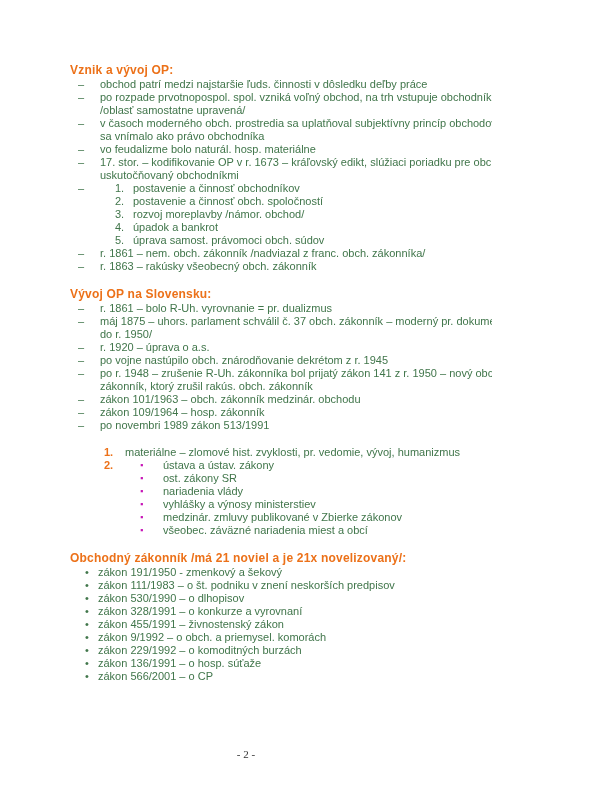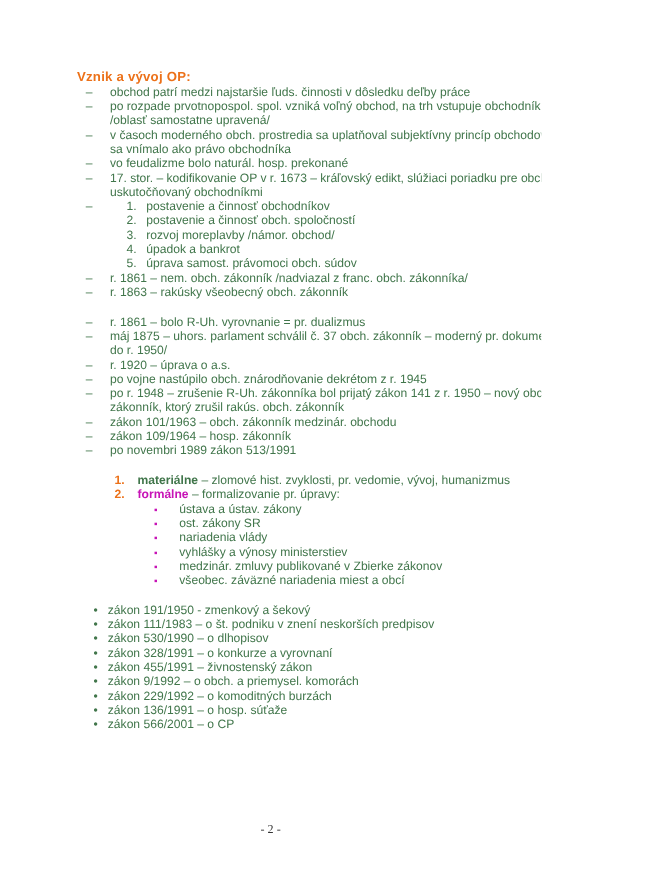--- a/index.html
+++ b/index.html
@@ -39,21 +39,21 @@
   .list.decimal-orange > .item > .marker{width:21px;color:var(--orange);font-weight:bold;}
 
   
   .list.square{margin-left:15px;}
   .list.square > .item > .marker{width:23px;color:var(--magenta);font-size:9px;line-height:13px;}
 
   
   .list.disc{margin-left:15px;}
   .list.disc > .item > .marker{width:13px;}
 
-  .lead{font-weight:bold;}
+  .lead{font-weight:normal;}
   .lead.green-bold{color:var(--green);}
   .lead.magenta-bold{color:var(--magenta);}
 
   .page-footer{
     position:absolute;left:0;right:0;top:748px;text-align:center;
     font-family:"Liberation Serif", serif;font-size:11px;color:#333333;
   }
 </style>
 </head>
 <body>
@@ -77,21 +77,21 @@
           </div>
           <div class="item">
             <span class="marker">–</span>
             <div class="body">
               <div class="line"><span class="rest">v časoch moderného obch. prostredia sa uplatňoval subjektívny princíp obchodovania, OP sa vnímalo ako právo obchodníka</span></div>
             </div>
           </div>
           <div class="item">
             <span class="marker">–</span>
             <div class="body">
-              <div class="line"><span class="rest">vo feudalizme bolo naturál. hosp. prekonané</span></div>
+              <div class="line"><span class="rest">vo feudalizme bolo naturál. hosp. materiálne</span></div>
             </div>
           </div>
           <div class="item">
             <span class="marker">–</span>
             <div class="body">
               <div class="line"><span class="rest">17. stor. – kodifikovanie OP v r. 1673 – kráľovský edikt, slúžiaci poriadku pre obchod uskutočňovaný obchodníkmi</span></div>
             </div>
           </div>
           <div class="item">
             <span class="marker">–</span>
@@ -138,20 +138,21 @@
           </div>
           <div class="item">
             <span class="marker">–</span>
             <div class="body">
               <div class="line"><span class="rest">r. 1863 – rakúsky všeobecný obch. zákonník</span></div>
             </div>
           </div>
         </div>
       </section>
       <section class="section">
+        <div class="heading">Vývoj OP na Slovensku:</div>
         <div class="list dash">
           <div class="item">
             <span class="marker">–</span>
             <div class="body">
               <div class="line"><span class="rest">r. 1861 – bolo R-Uh. vyrovnanie = pr. dualizmus</span></div>
             </div>
           </div>
           <div class="item">
             <span class="marker">–</span>
             <div class="body">
@@ -200,21 +201,20 @@
         <div class="list decimal-orange">
           <div class="item">
             <span class="marker">1.</span>
             <div class="body">
               <div class="line"><span class="lead green-bold">materiálne</span><span class="rest"> – zlomové hist. zvyklosti, pr. vedomie, vývoj, humanizmus</span></div>
             </div>
           </div>
           <div class="item">
             <span class="marker">2.</span>
             <div class="body">
-              <div class="line"><span class="lead magenta-bold">formálne</span><span class="rest"> – formalizovanie pr. úpravy:</span></div>
               <div class="list square">
                 <div class="item">
                   <span class="marker">▪</span>
                   <div class="body">
                     <div class="line"><span class="rest">ústava a ústav. zákony</span></div>
                   </div>
                 </div>
                 <div class="item">
                   <span class="marker">▪</span>
                   <div class="body">
@@ -244,20 +244,21 @@
                   <div class="body">
                     <div class="line"><span class="rest">všeobec. záväzné nariadenia miest a obcí</span></div>
                   </div>
                 </div>
               </div>
             </div>
           </div>
         </div>
       </section>
       <section class="section">
+        <div class="heading">Obchodný zákonník /má 21 noviel a je 21x novelizovaný/:</div>
         <div class="list disc">
           <div class="item">
             <span class="marker">•</span>
             <div class="body">
               <div class="line"><span class="rest">zákon 191/1950 - zmenkový a šekový</span></div>
             </div>
           </div>
           <div class="item">
             <span class="marker">•</span>
             <div class="body">

